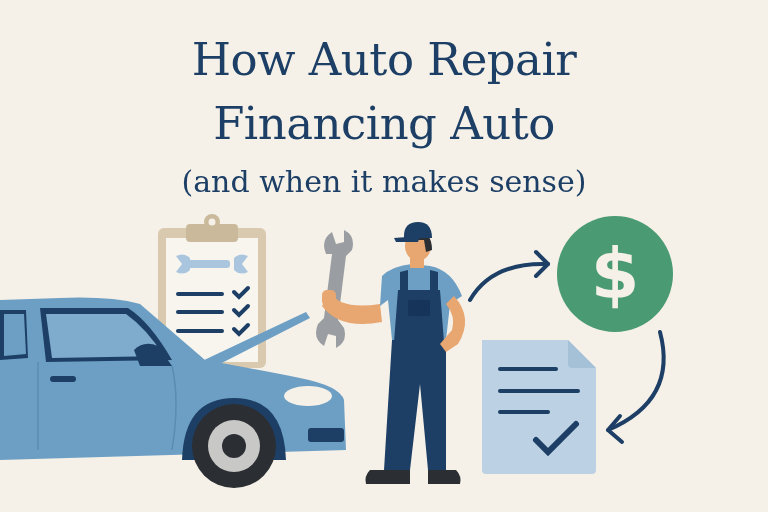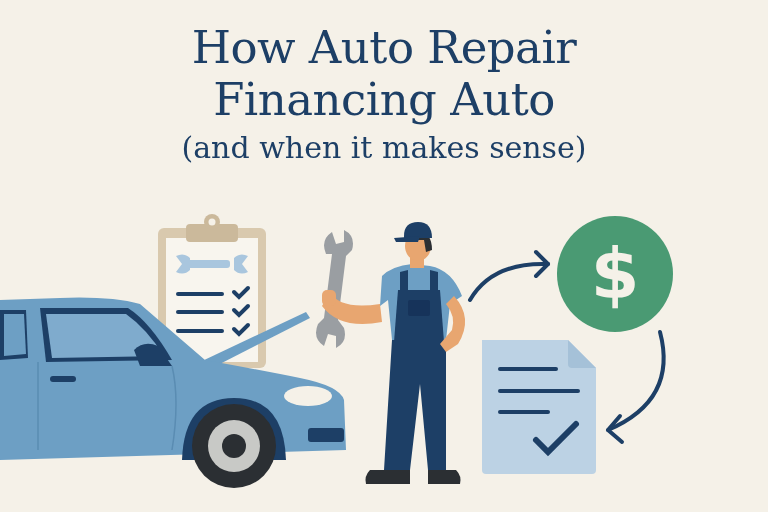--- a/index.html
+++ b/index.html
@@ -10,21 +10,21 @@
       font-family: "DejaVu Serif", "Liberation Serif", serif;
     }
     .title-block {
       position: absolute; left: 0; top: 22px; width: 768px;
       text-align: center; color: #1d3f66;
     }
     .title-line {
       font-family: "DejaVu Serif", serif;
       font-size: 45px; line-height: 52px; font-weight: 500;
       letter-spacing: -0.5px;
-      margin: 0;
+      margin: 12px;
     }
     .subtitle {
       font-family: "DejaVu Serif", serif;
       font-size: 30px; line-height: 40px; margin-top: 2px;
     }
     svg.scene { position: absolute; left: 0; top: 0; }
   </style>
 </head>
 <body>
 

